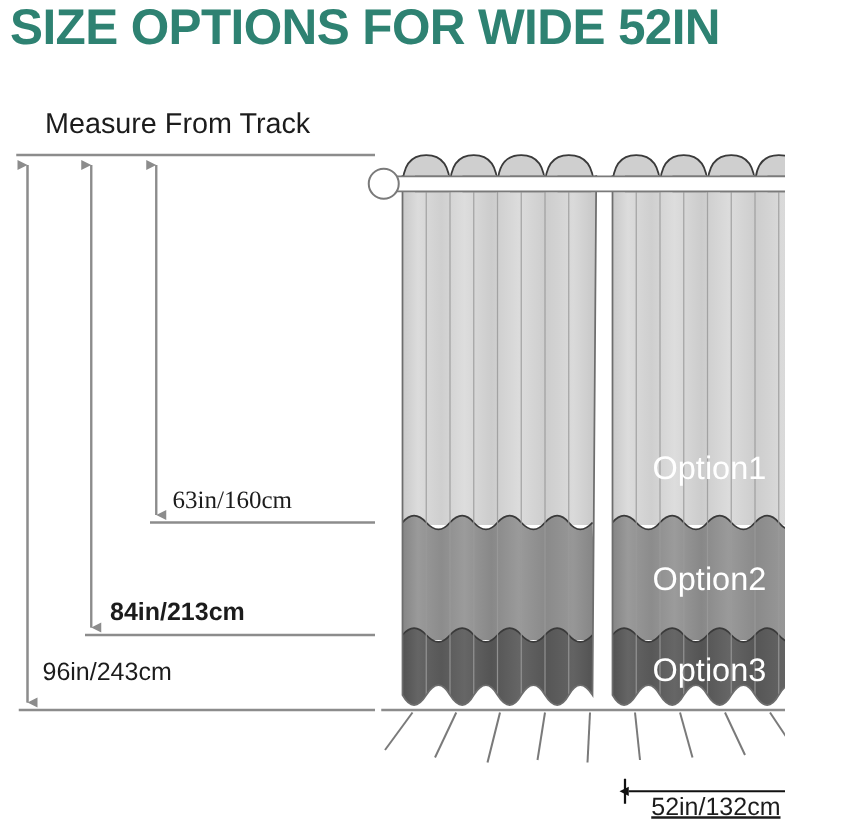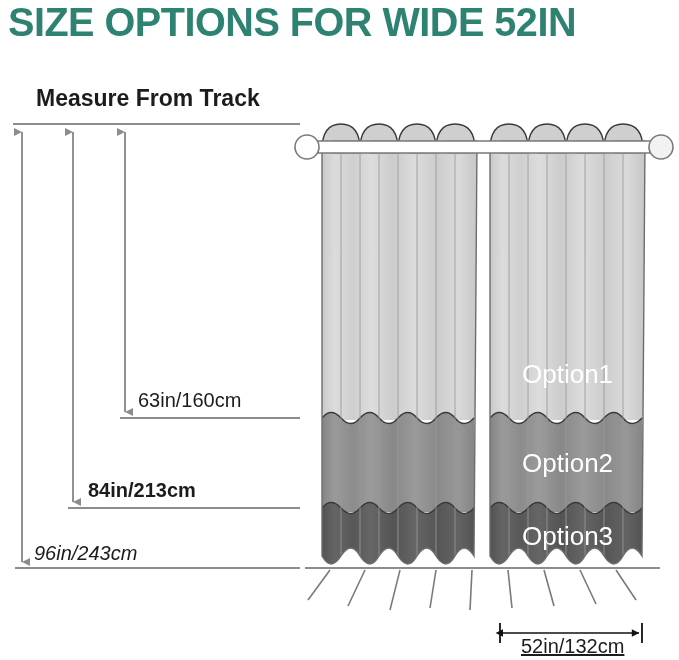--- a/index.html
+++ b/index.html
@@ -6,21 +6,21 @@
     margin: 0;
     padding: 0;
     background: #ffffff;
   }
   body {
     font-family: "Liberation Sans", sans-serif;
     -webkit-font-smoothing: antialiased;
   }
   #stage {
     position: relative;
-    width: 679px;
+    width: 628px;
     height: 660px;
     background: #ffffff;
     overflow: hidden;
   }
 
   
   #title {
     position: absolute;
     left: 8px;
     top: -2px;
@@ -38,34 +38,33 @@
 
   
   #subtitle {
     position: absolute;
     left: 36px;
     top: 84px;
     font-size: 23px;
     color: #1c1c1c;
     line-height: 28px;
     white-space: nowrap;
-    font-weight: bold;
   }
 
   
   .dim-label {
     position: absolute;
     font-size: 20px;
     color: #1c1c1c;
     line-height: 24px;
     white-space: nowrap;
   }
-  #lbl-63 { left: 138px; top: 388px; }
+  #lbl-63 { left: 138px; top: 388px; font-family: Liberation Serif, serif; }
   #lbl-84 { left: 88px; top: 478px; font-weight: bold; }
-  #lbl-96 { left: 34px; top: 541px; font-style: italic; }
+  #lbl-96 { left: 34px; top: 526px; }
   #lbl-52 {
     left: 521px;
     top: 634px;
     font-size: 20px;
     text-decoration: underline;
   }
 
   
   #art {
     position: absolute;

